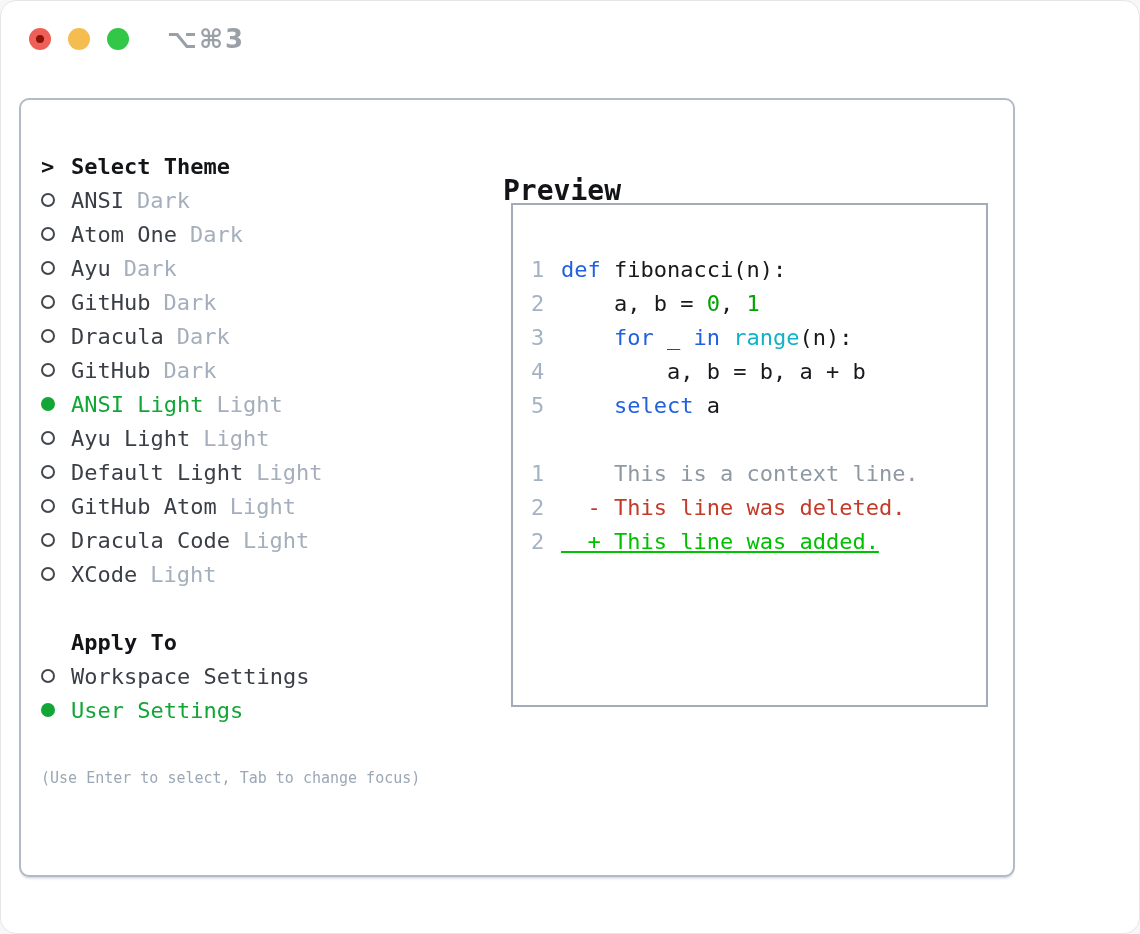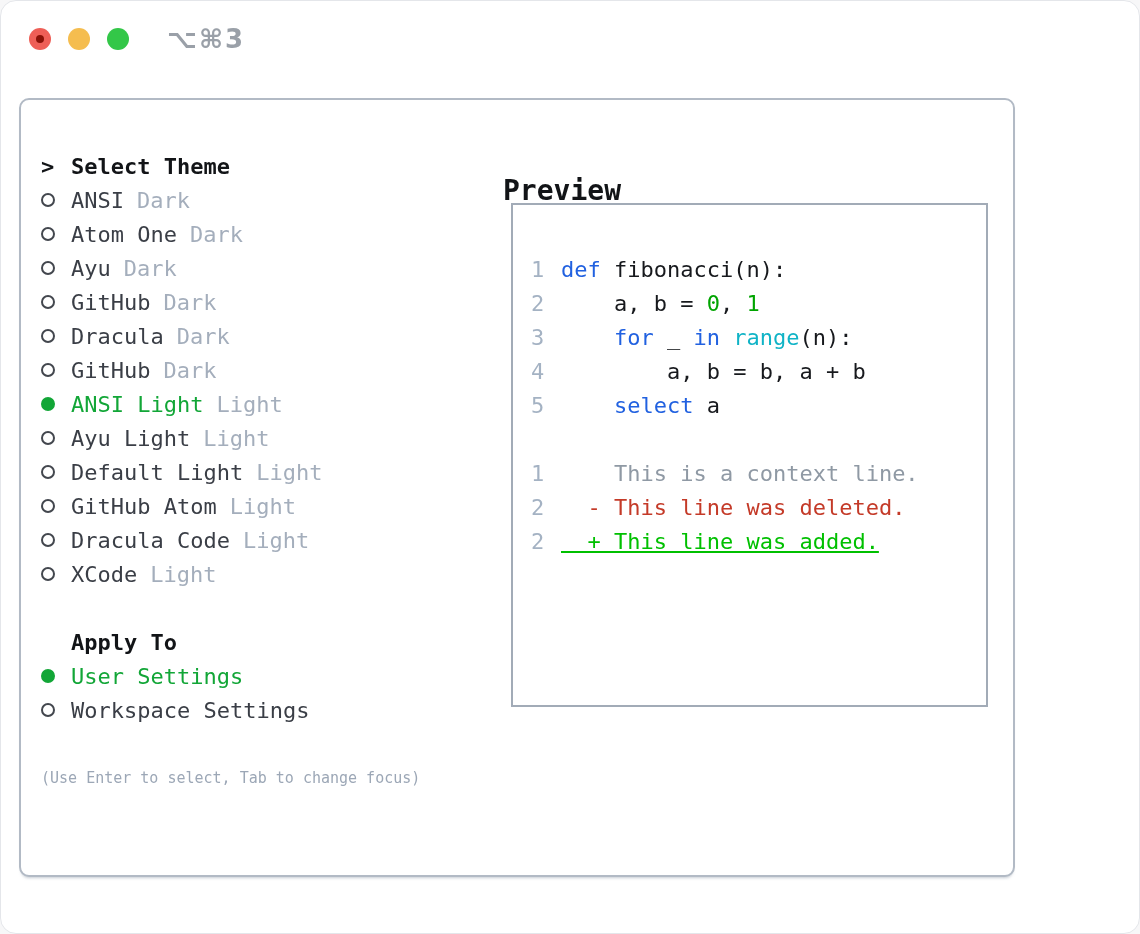--- a/index.html
+++ b/index.html
@@ -94,22 +94,22 @@
         </div>
 
       <div class="spacer"></div>
 
       <div class="row">
         <span class="marker"></span>
         <span class="header">Apply To</span>
       </div>
 
       <div id="apply-list">
+          <div class="row"><span class="marker"><span class="radio"></span></span><span class="name">Workspace Settings</span></div>
           <div class="row"><span class="marker"><span class="radio sel"></span></span><span class="name sel">User Settings</span></div>
-          <div class="row"><span class="marker"><span class="radio"></span></span><span class="name">Workspace Settings</span></div>
         </div>
 
       <div class="spacer"></div>
 
       <div class="hint">(Use Enter to select, Tab to change focus)</div>
     </div>
 
     <div class="preview-title">Preview</div>
 
     <div class="preview-box">

